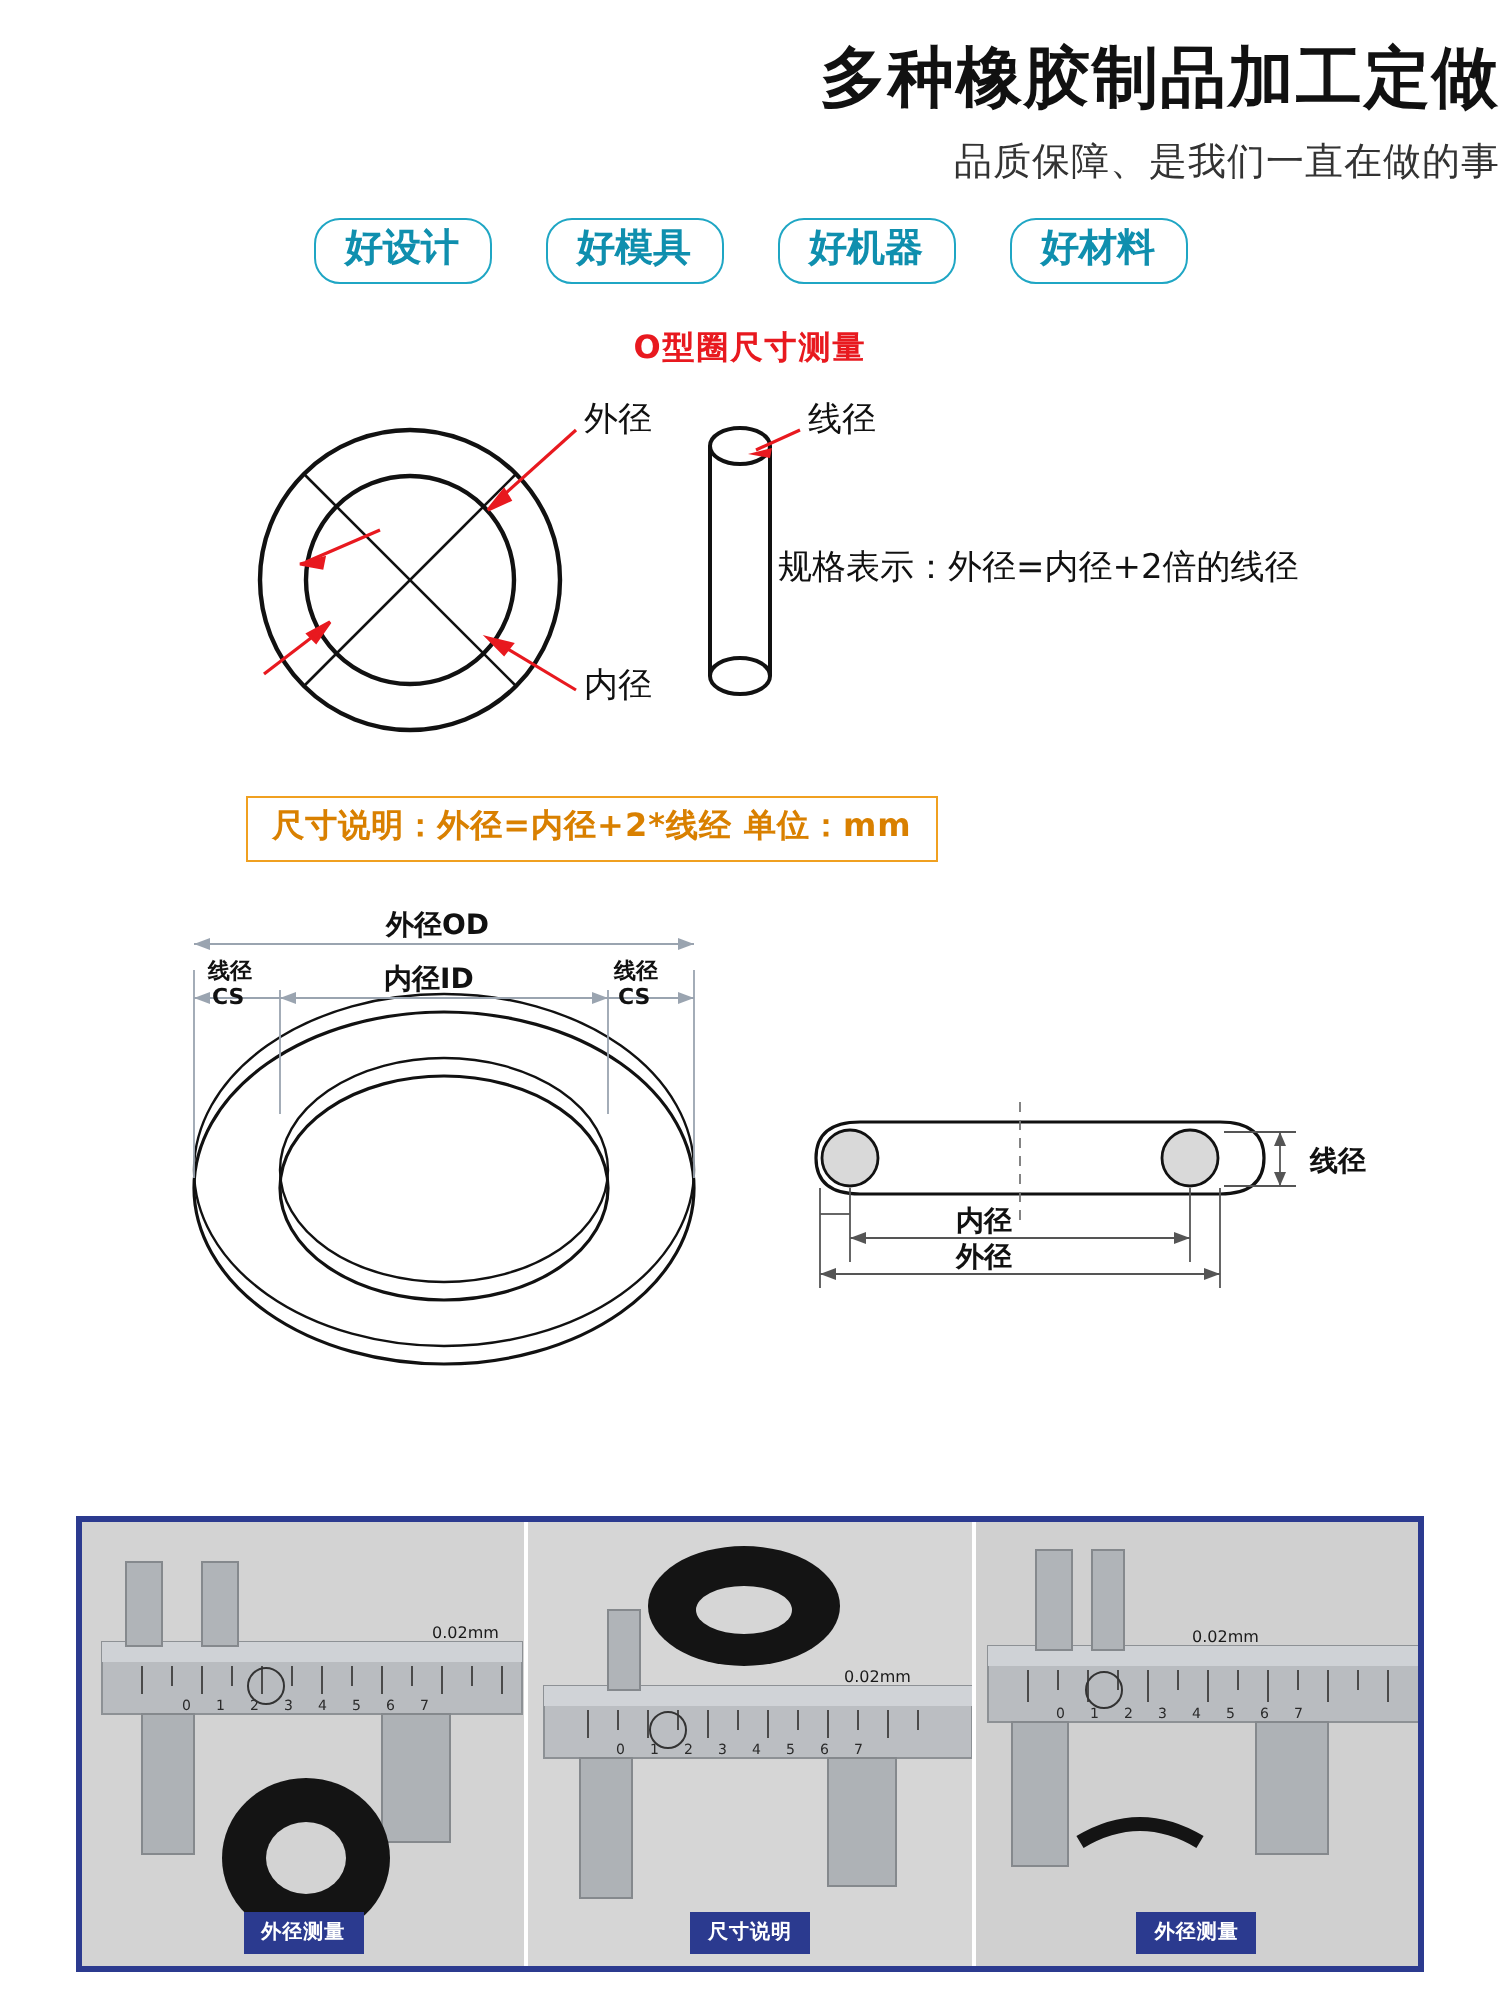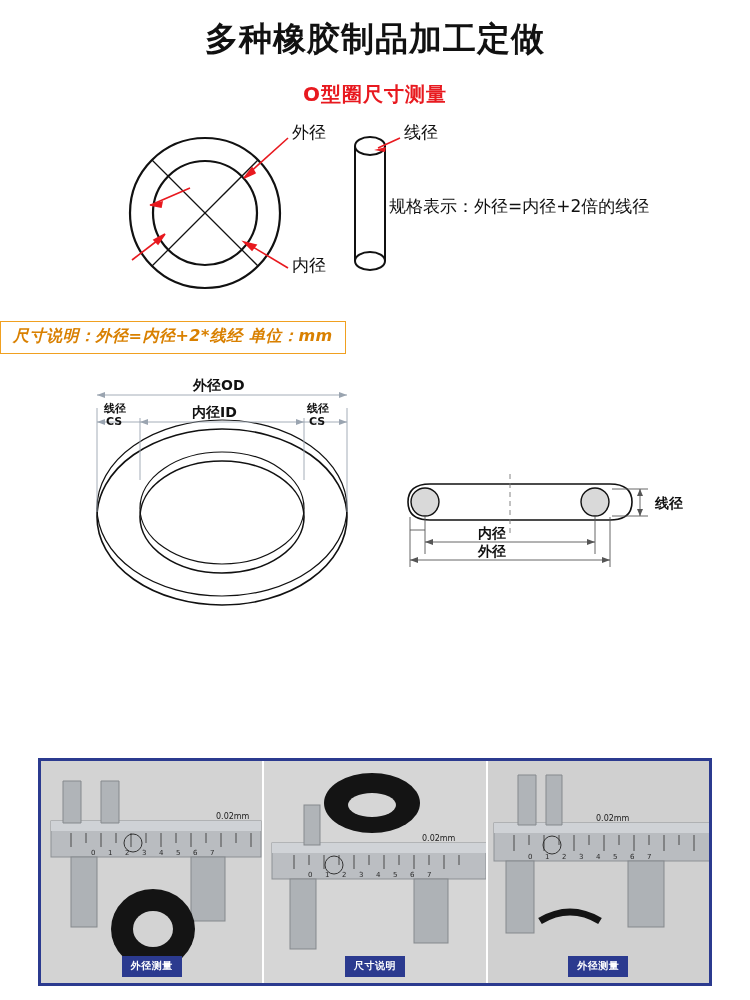--- a/index.html
+++ b/index.html
@@ -12,21 +12,21 @@
     height: 1000px;
     position: relative;
     font-family: "DejaVu Sans", "Liberation Sans", sans-serif;
     overflow: hidden;
   }
 
   
   .header {
     width: 750px;
     padding-top: 18px;
-    text-align: center;
+    text-align: right;
   }
   .main-title {
     font-size: 33px;
     font-weight: bold;
     color: #111111;
     letter-spacing: 1px;
     line-height: 1.25;
   }
   .sub-title {
     font-size: 19px;
@@ -48,42 +48,41 @@
     font-weight: bold;
     padding: 3px 15px 5px 15px;
     line-height: 1.2;
     background: #ffffff;
   }
 
   
   .section-title {
     text-align: center;
     color: #e8191f;
-    font-size: 20px;
+    font-size: 16px;
     font-weight: bold;
     margin-top: 22px;
     letter-spacing: 1px;
   }
 
   
   .diagram1 {
     position: relative;
     width: 750px;
     height: 195px;
     margin-top: 8px;
   }
   .d1-svg { position: absolute; left: 0; top: 0; }
 
   
   .banner-wrap {
     width: 592px;
     display: flex;
-    justify-content: flex-start;
+    justify-content: center;
     margin-top: 10px;
-    font-style: italic;
   }
   .banner {
     border: 1px solid #f0a020;
     color: #d98000;
     font-size: 16px;
     font-weight: bold;
     padding: 4px 12px 6px 12px;
     letter-spacing: 0.5px;
     background: #ffffff;
   }
@@ -128,20 +127,27 @@
     padding: 3px 9px 4px 9px;
     white-space: nowrap;
     letter-spacing: 0.5px;
   }
 </style>
 </head>
 <body>
 
 <div class="header">
   <div class="main-title">多种橡胶制品加工定做</div>
+  <div class="sub-title">品质保障、是我们一直在做的事</div>
+  <div class="feature-row">
+    <div class="feature-pill">好设计</div>
+    <div class="feature-pill">好模具</div>
+    <div class="feature-pill">好机器</div>
+    <div class="feature-pill">好材料</div>
+  </div>
 </div>
 
 <div class="section-title">O型圈尺寸测量</div>
 
 <div class="diagram1">
   <svg class="d1-svg" width="750" height="195" viewBox="0 0 750 195">
 
     <circle cx="205" cy="97" r="75" fill="none" stroke="#111" stroke-width="2.2"></circle>
     <circle cx="205" cy="97" r="52" fill="none" stroke="#111" stroke-width="2.2"></circle>
 

